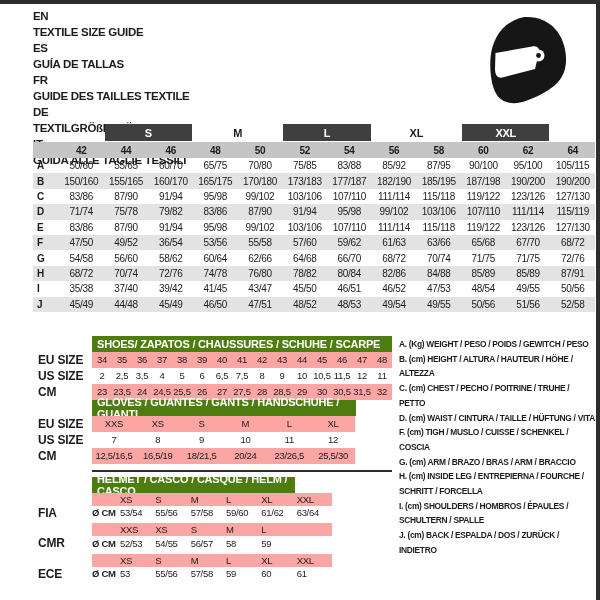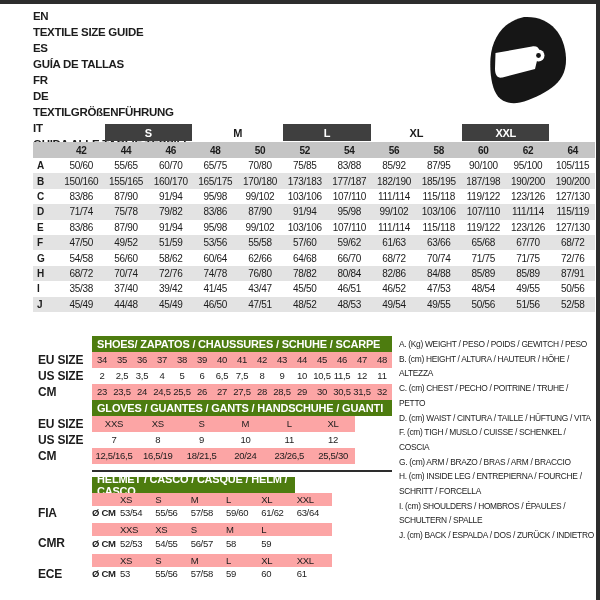--- a/index.html
+++ b/index.html
@@ -38,57 +38,58 @@
   
   .shoes-sec { left:33px; top:336px; width:562px; }
   .gloves-sec{ left:33px; top:400px; width:562px; }
   .helm-sec  { left:33px; top:477px; width:562px; }
   .section-bar {
     margin-left:59px; height:15.5px; background:#4d7c0f; color:#fff;
     font-weight:700; font-size:11px; letter-spacing:-0.2px;
     display:flex; align-items:center; padding-left:5px;
   }
   .shoes-bar { width:300px; }
-  .gloves-bar{ width:300px;text-align:right; }
+  .gloves-bar{ width:264px; }
   .helm-bar  { width:203px; }
   .sec-row { display:flex; height:16px; font-size:9.5px; letter-spacing:-0.3px; }
   .sec-label { width:59px; font-weight:700; font-size:12px; display:flex; align-items:center; padding-left:5px; letter-spacing:-0.2px; }
   .sv { display:grid; align-items:stretch; }
   .sv.gray { background:#fca5a5; }
   .shoes-grid { width:300px; grid-template-columns:repeat(15, 1fr); }
   .gloves-grid{ width:263px; grid-template-columns:repeat(6, 1fr); }
   .helm-grid  { width:240px; grid-template-columns:28px repeat(6, 1fr); }
   .helm-grid .cell { justify-content:flex-start; }
   .bold { font-weight:700; }
   .divider { margin-left:59px; margin-top:6px; width:300px; height:2px; background:#2d2d2d; }
   .helm-group { margin-bottom:3px; }
   .h-sizes { height:13px; }
   .h-vals  { height:14.5px; }
 
   
-  .legend { left:399px; top:337px; width:197px; font-size:8.4px; font-weight:400; line-height:14.7px; letter-spacing:-0.3px; }
+  .legend { left:399px; top:337px; width:197px; font-size:8.4px; font-weight:700; line-height:14.7px; letter-spacing:-0.3px; }
   .legend-line { }
 </style>
 </head>
 <body>
 
 <div class="abs top-bar"></div>
 <div class="abs right-bar"></div>
 
 <header class="abs header">
   <div class="lang-row">
     <span class="lang-code">EN</span>
     <span>TEXTILE SIZE GUIDE</span>
   </div>
   <div class="lang-row">
     <span class="lang-code">ES</span>
     <span>GUÍA DE TALLAS</span>
   </div>
   <div class="lang-row">
     <span class="lang-code">FR</span>
+    <span>GUIDE DES TAILLES TEXTILE</span>
   </div>
   <div class="lang-row">
     <span class="lang-code">DE</span>
     <span>TEXTILGRÖßENFÜHRUNG</span>
   </div>
   <div class="lang-row">
     <span class="lang-code">IT</span>
     <span>GUIDA ALLE TAGLIE TESSILI</span>
   </div>
 </header>
@@ -196,21 +197,21 @@
         <div class="cell">111/114</div>
         <div class="cell">115/118</div>
         <div class="cell">119/122</div>
         <div class="cell">123/126</div>
         <div class="cell">127/130</div>
       </div>
       <div class="mt-grid mt-row stripe">
         <div class="cell row-label">F</div>
         <div class="cell">47/50</div>
         <div class="cell">49/52</div>
-        <div class="cell">51/59</div>
+        <div class="cell">36/54</div>
         <div class="cell">53/56</div>
         <div class="cell">55/58</div>
         <div class="cell">57/60</div>
         <div class="cell">59/62</div>
         <div class="cell">61/63</div>
         <div class="cell">63/66</div>
         <div class="cell">65/68</div>
         <div class="cell">67/70</div>
         <div class="cell">68/72</div>
       </div>

